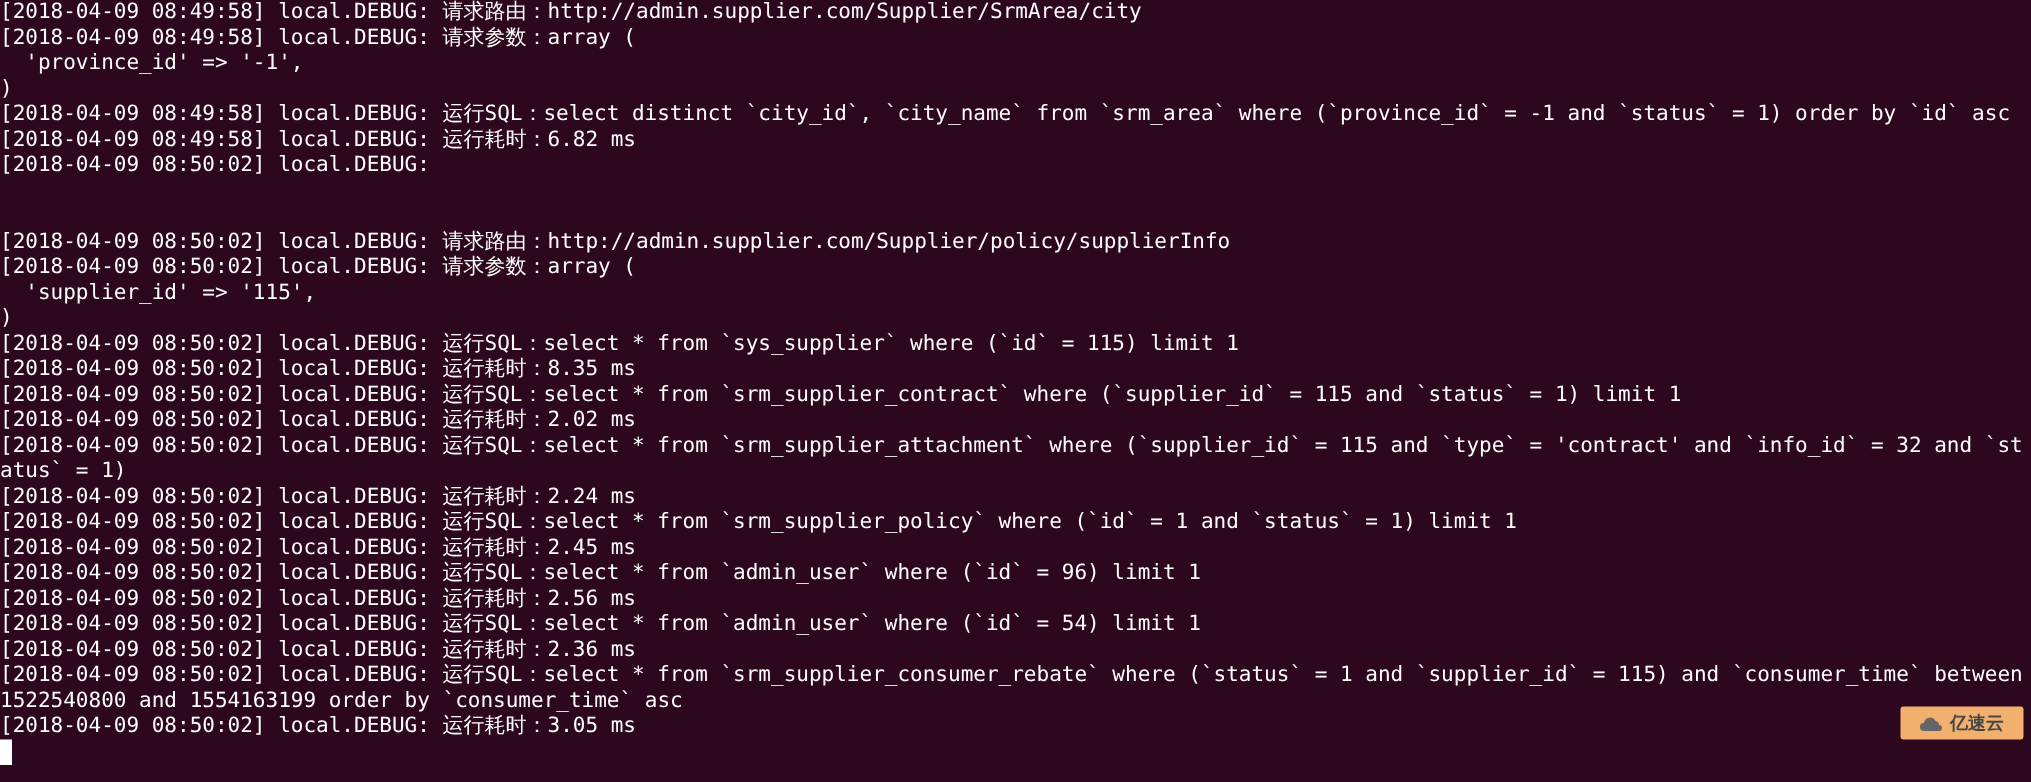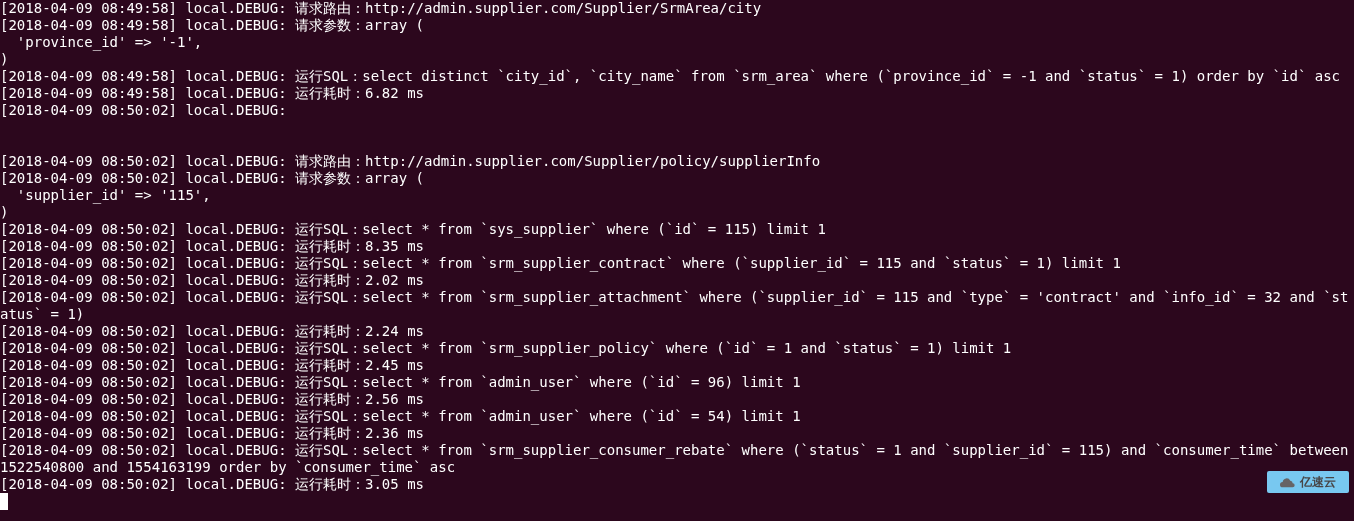--- a/index.html
+++ b/index.html
@@ -31,21 +31,21 @@
     min-width: 8px;
     height: 17px;
     vertical-align: bottom;
   }
   .watermark {
     position: absolute;
     right: 5px;
     bottom: 4px;
     width: 82px;
     height: 22px;
-    background: #7dd3fc;
+    background: #fdba74;
     color: #4a4a4a;
     font-family: sans-serif;
     font-size: 12px;
     font-weight: 600;
     border-radius: 2px;
     display: flex;
     align-items: center;
     justify-content: center;
     gap: 4px;
     opacity: 0.95;

